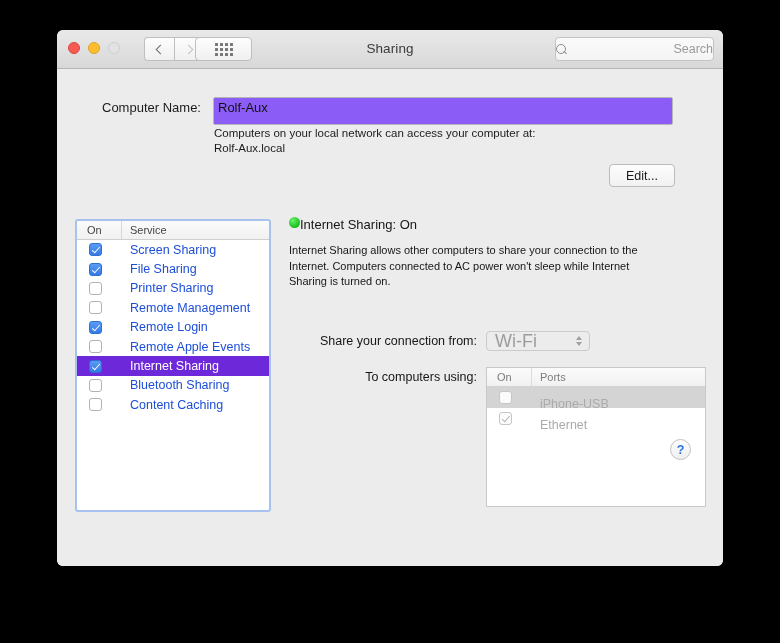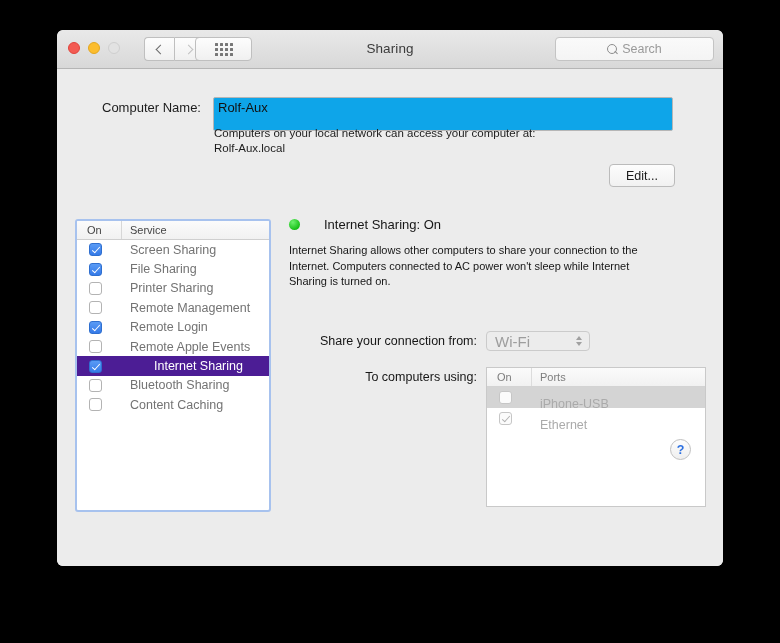--- a/index.html
+++ b/index.html
@@ -113,21 +113,21 @@
     position: absolute;
     right: 9px;
     top: 7px;
     width: 157px;
     height: 22px;
     background: linear-gradient(to bottom, #fafafa, #f4f4f4);
     border: 1px solid #c4c4c4;
     border-radius: 4px;
     display: flex;
     align-items: center;
-    justify-content: center;
+    justify-content: space-between;
     gap: 5px;
   }
   .searchbox .mag {
     width: 8px; height: 8px;
     border: 1.4px solid #8d8d8d;
     border-radius: 50%;
     position: relative;
   }
   .searchbox .mag::after {
     content: "";
@@ -152,22 +152,22 @@
     left: 45px; top: 3px;
     width: 110px;
     text-align: left;
     font-size: 13px;
     color: #1c1c1c;
   }
   .namefield {
     position: absolute;
     left: 156px; top: 0;
     width: 460px;
-    height: 34px;
-    background: #0ea5e9;
+    height: 28px;
+    background: #8b5cf6;
     border: 1px solid #b6b6b6;
     border-radius: 2px;
     box-sizing: border-box;
   }
   .namefield span {
     display: block;
     padding: 2px 0 0 4px;
     font-size: 13px;
     color: #111;
   }
@@ -216,23 +216,23 @@
     align-items: center;
   }
   .svchdr .c-on  { width: 45px; padding-left: 10px; box-sizing: border-box; border-right: 1px solid #d7d7d7; height:100%; display:flex; align-items:center;}
   .svchdr .c-svc { padding-left: 8px; }
 
   .svcrow {
     display: flex;
     align-items: center;
     height: 19.4px;
     font-size: 12.5px;
-    color: #737373;
-  }
-  .svcrow.sel { background: #4c1d95; color: #fff; gap: 24px; }
+    color: #1d4ed8;
+  }
+  .svcrow.sel { background: #6d28d9; color: #fff; }
   .svcrow .cell-on {
     width: 45px;
     display: flex;
     justify-content: center;
     align-items: center;
     box-sizing: border-box;
     padding-right: 8px;
   }
   .svcrow .cell-name { padding-left: 8px; }
 
@@ -268,21 +268,21 @@
     left: 4px; top: 1px;
     width: 3px; height: 7px;
     border: solid #b0b0b0;
     border-width: 0 1.6px 1.6px 0;
     transform: rotate(42deg);
   }
 
   
   .detail { position: absolute; left: 232px; top: 148px; width: 420px; }
 
-  .statusline { display: flex; align-items: center; gap: 24px; }
+  .statusline { display: flex; align-items: flex-start; gap: 0; }
   .dot {
     width: 11px; height: 11px;
     border-radius: 50%;
     background: radial-gradient(circle at 35% 30%, #6cf06c, #18c018 70%, #14a914);
   }
   .statustxt { font-size: 13px; color: #161616; }
 
   .descr {
     margin-top: 11px;
     font-size: 11px;
@@ -309,21 +309,21 @@
   .popup {
     width: 104px; height: 20px;
     background: #ececec;
     border: 1px solid #cbcbcb;
     border-radius: 4px;
     display: flex;
     align-items: center;
     position: relative;
     box-sizing: border-box;
   }
-  .popup span { padding-left: 8px; font-size: 15px; color: #9d9d9d; }
+  .popup span { padding-left: 8px; font-size: 18px; color: #9d9d9d; }
   .popup .arrows {
     position: absolute;
     right: 7px; top: 50%;
     transform: translateY(-50%);
     display: flex; flex-direction: column; gap: 2px;
   }
   .popup .arrows i {
     display: block;
     width: 0; height: 0;
     border-left: 3.5px solid transparent;

